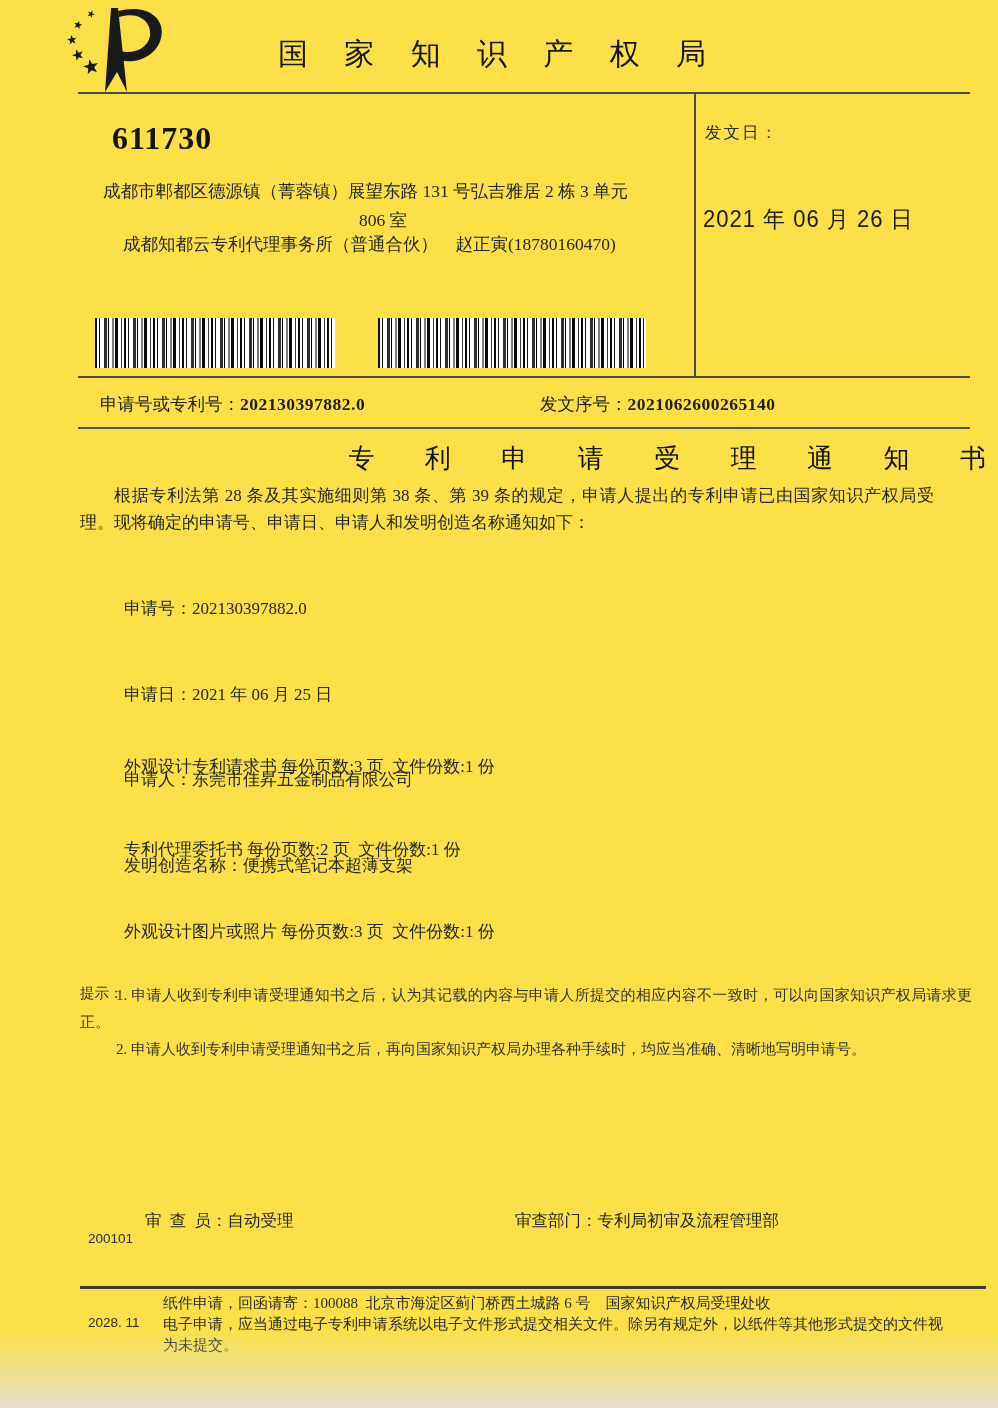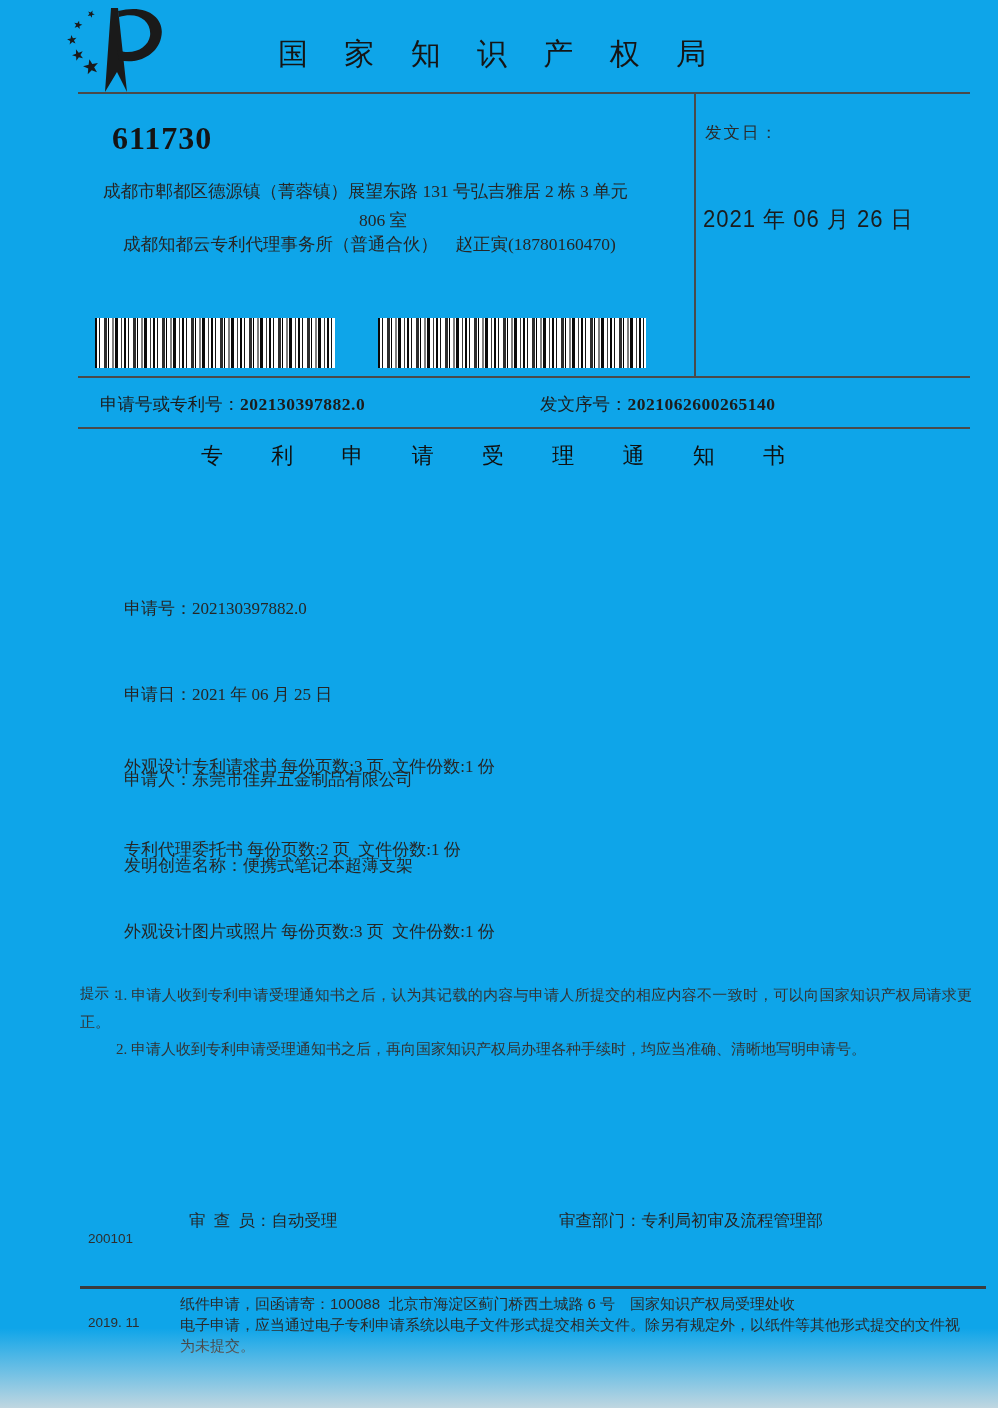--- a/index.html
+++ b/index.html
@@ -1,21 +1,21 @@
 <!DOCTYPE html>
 <html><head>
 <meta charset="utf-8">
 <style>
   * { margin:0; padding:0; box-sizing:border-box; }
   html,body { background:#888; }
   .page {
     position:relative;
     width:998px; height:1408px;
     margin:0 auto;
-    background:#0ea5e9;
+    background:#fde047;
     font-family:"Liberation Serif","DejaVu Serif",serif;
     color:#1e1e1e;
     overflow:hidden;
   }
   .page::after { 
     content:"";
     position:absolute; left:0; right:0; bottom:0; height:80px;
     background:linear-gradient(180deg, rgba(230,230,230,0) 0%, rgba(223,223,223,.85) 100%);
     pointer-events:none;
   }
@@ -60,47 +60,47 @@
   .bc2 { left:378px; width:268px; }
 
   
   .numrow { top:392px; font-size:17.5px; color:#1c1c1c; }
   .numrow b { font-weight:700; letter-spacing:.5px; }
   .num-left { left:100px; }
   .num-right { left:540px; }
 
   
   .notice-title {
-    left:0; width:998px; top:441px; text-align:center;
+    left:0; width:998px; top:441px; text-align:right;
     font-family:"Liberation Sans","DejaVu Sans",sans-serif;
-    font-size:22px; letter-spacing:12px; font-weight:400; color:#101010;
+    font-size:26px; letter-spacing:12px; font-weight:400; color:#101010;
   }
   .intro { left:80px; top:482px; width:854px; font-size:17px; line-height:27px; text-indent:2em; text-align:justify; color:#262626; }
   .fields { left:124px; top:538px; font-size:17px; line-height:28.5px; color:#262626; }
   .receipt-head { left:124px; top:670px; font-size:17px; color:#262626; }
   .receipt-items { left:124px; top:698px; font-size:17px; line-height:27.5px; color:#262626; }
 
   
   .hint-label { left:80px; top:960px; font-size:14.5px; color:#303030;margin-top:24px; }
   .hint { left:80px; width:892px; font-size:15px; line-height:27px; text-indent:2.4em; text-align:justify; color:#333; }
   .hint1 { top:982px; }
   .hint2 { top:1036px; }
   .hint3 { top:1063px; }
 
   
-  .signoff { top:1210px; font-size:16.5px; color:#262626;margin-left:44px; }
+  .signoff { top:1210px; font-size:16.5px; color:#262626; }
   .examiner { left:145px; }
   .dept { left:515px; }
 
   
   .foot-line { top:1286px; left:80px; width:906px; border-top-width:3px; border-top-color:#3c3c3c; }
   .foot-code { left:88px; font-family:"Liberation Sans","DejaVu Sans",sans-serif; font-size:13.5px; color:#2e2e2e; }
   .code1 { top:1231px; }
   .code2 { top:1315px; }
-  .foot-text { left:180px; width:794px; font-family:Liberation Sans, sans-serif; font-size:15px; line-height:21px; color:#2a2a2a; }
+  .foot-text { left:163px; width:794px; font-family:Liberation Serif, serif; font-size:15px; line-height:21px; color:#2a2a2a; }
   .foot1 { top:1293px; }
   .foot2 { top:1314px; }
 </style>
 </head>
 <body>
 
 <div class="page">
 
   <div class="logo">
     <svg width="122" height="90" viewBox="0 0 122 90" aria-hidden="true">
@@ -136,20 +136,21 @@
   <div class="abs dispatch-label">发文日：</div>
   <div class="abs dispatch-date">2021 年 06 月 26 日</div>
 
   <div class="barcode bc1"></div>
   <div class="barcode bc2"></div>
 
   <div class="abs numrow num-left"><span>申请号或专利号：</span><b>202130397882.0</b></div>
   <div class="abs numrow num-right"><span>发文序号：</span><b>2021062600265140</b></div>
 
   <div class="abs notice-title">专  利  申  请  受  理  通  知  书</div>
+  <div class="abs intro">根据专利法第 28 条及其实施细则第 38 条、第 39 条的规定，申请人提出的专利申请已由国家知识产权局受理。现将确定的申请号、申请日、申请人和发明创造名称通知如下：</div>
 
   <div class="abs fields">
     <div>申请号：202130397882.0</div>
     <div>申请日：2021 年 06 月 25 日</div>
     <div>申请人：东莞市佳昇五金制品有限公司</div>
     <div>发明创造名称：便携式笔记本超薄支架</div>
   </div>
 
   <div class="abs receipt-items">
     <div>外观设计专利请求书 每份页数:3 页  文件份数:1 份</div>
@@ -159,17 +160,17 @@
 
   <div class="abs hint-label">提示：</div>
   <div class="abs hint hint1">1. 申请人收到专利申请受理通知书之后，认为其记载的内容与申请人所提交的相应内容不一致时，可以向国家知识产权局请求更正。</div>
   <div class="abs hint hint2">2. 申请人收到专利申请受理通知书之后，再向国家知识产权局办理各种手续时，均应当准确、清晰地写明申请号。</div>
 
   <div class="abs signoff examiner"><span>审  查  员：</span><span>自动受理</span></div>
   <div class="abs signoff dept"><span>审查部门：</span><span>专利局初审及流程管理部</span></div>
 
   <div class="hline foot-line"></div>
   <div class="abs foot-code code1">200101</div>
-  <div class="abs foot-code code2">2019. 11</div>
+  <div class="abs foot-code code2">2028. 11</div>
   <div class="abs foot-text foot1">纸件申请，回函请寄：100088  北京市海淀区蓟门桥西土城路 6 号　国家知识产权局受理处收</div>
   <div class="abs foot-text foot2">电子申请，应当通过电子专利申请系统以电子文件形式提交相关文件。除另有规定外，以纸件等其他形式提交的文件视为未提交。</div>
 
 </div>
 
 </body></html>

